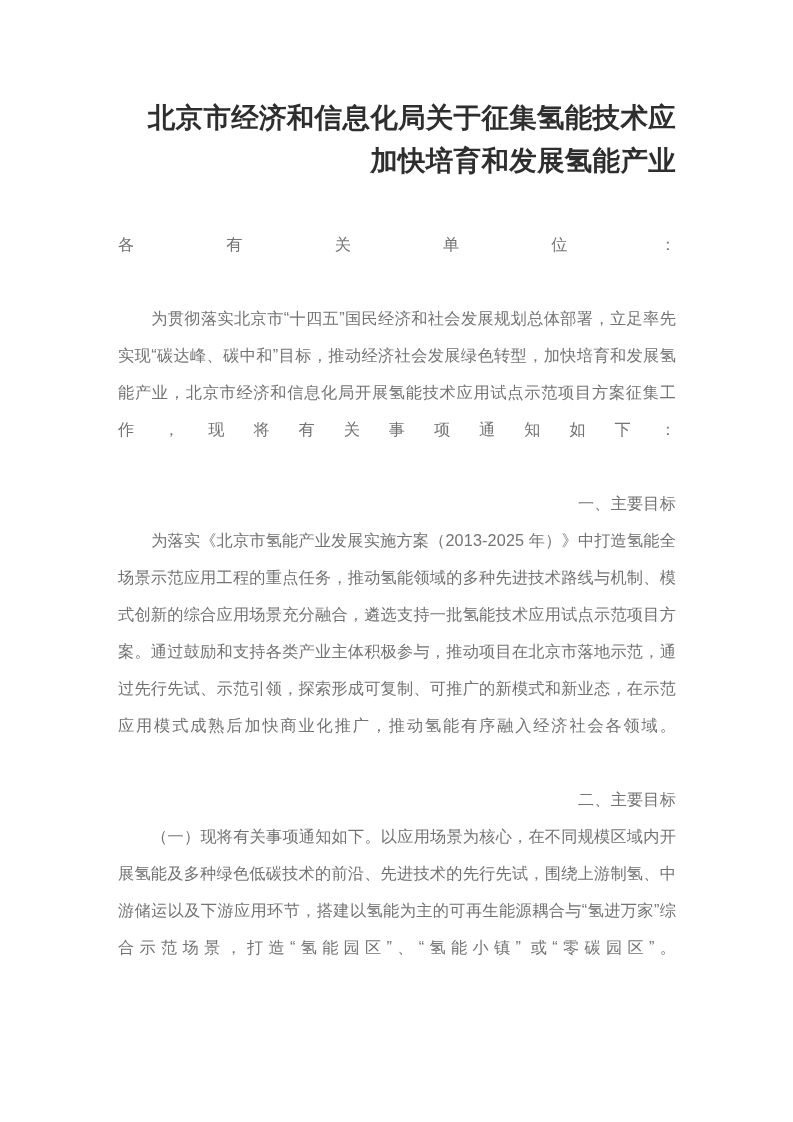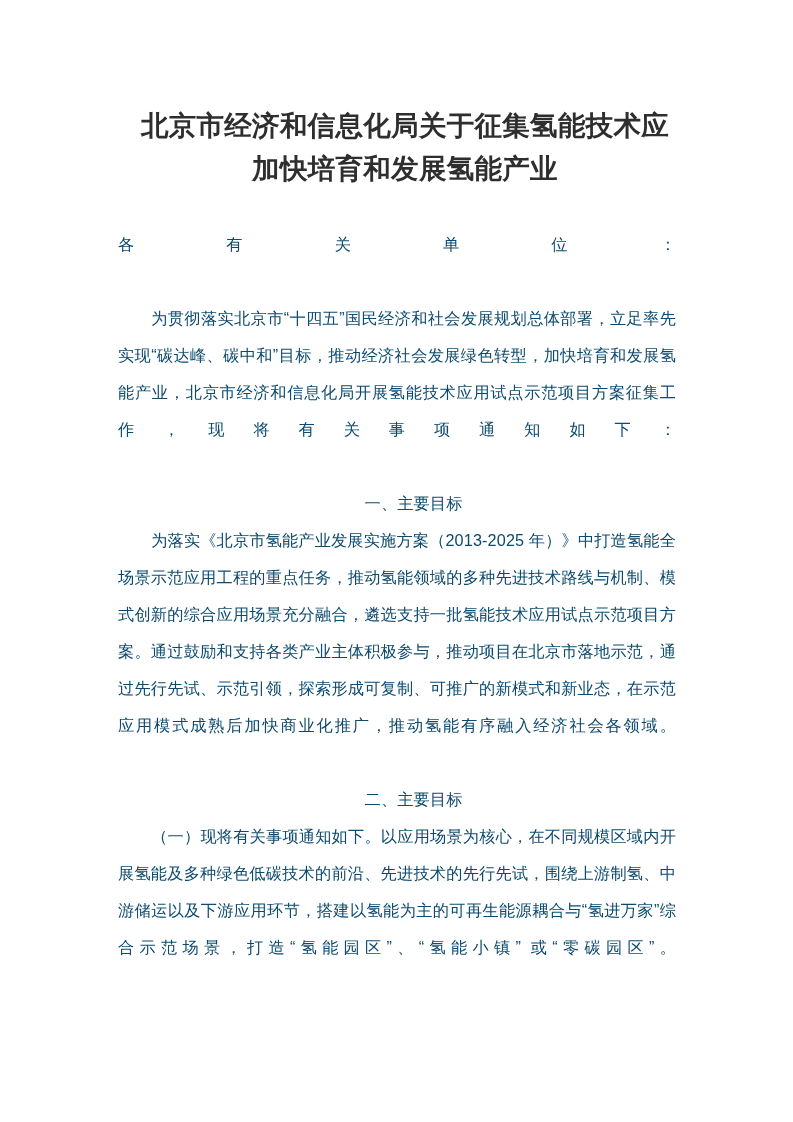--- a/index.html
+++ b/index.html
@@ -20,63 +20,63 @@
     overflow: hidden;
     box-sizing: border-box;
   }
 
   
   .doc-title {
     position: absolute;
     left: 118px;
     top: 96px;
     width: 558px;
-    text-align: center;
+    text-align: right;
     font-family: "Liberation Serif", "DejaVu Serif", serif;
     font-weight: bold;
     font-size: 27.5px;
     line-height: 43px;
     letter-spacing: 0.3px;
     color: #2e2e2e;
-    margin: 8px;
+    margin: 0;
   }
 
   
   .body-area {
     position: absolute;
     left: 118px;
     top: 226px;
     width: 558px;
   }
 
   .para {
     margin: 0;
     font-size: 16.2px;
     line-height: 37px;
-    color: #0c4a6e;
+    color: #737373;
     text-align: justify;
     text-justify: inter-character;
     letter-spacing: 0.15px;
     word-break: break-all;
   }
 
   
   .para.salutation {
     text-indent: 0;
   }
 
   
   .para.indent {
     text-indent: 2.05em;
   }
 
   
   .para.section-heading {
     text-indent: 2.05em;
-    text-align: center;
+    text-align: right;
   }
 
   
   .para.indent::after,
   .para.salutation::after {
     content: "";
     display: inline-block;
     width: 100%;
   }
 </style>

